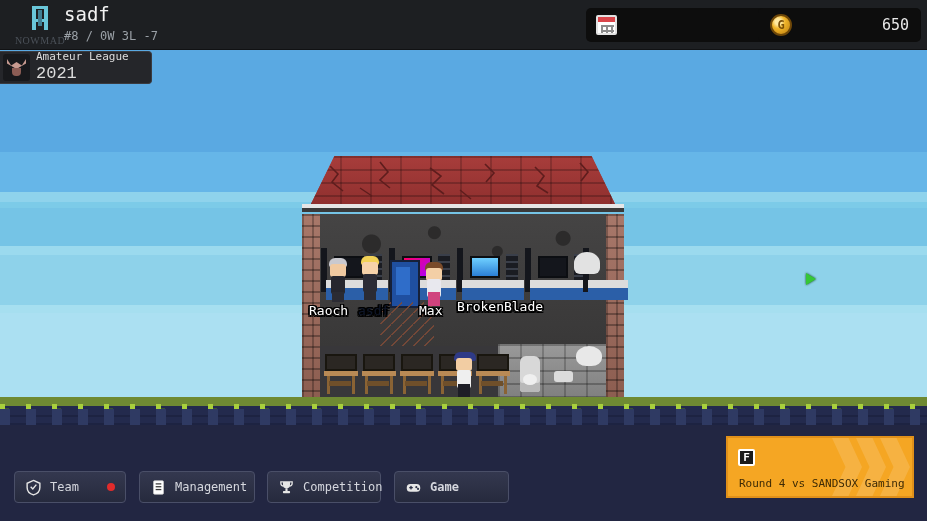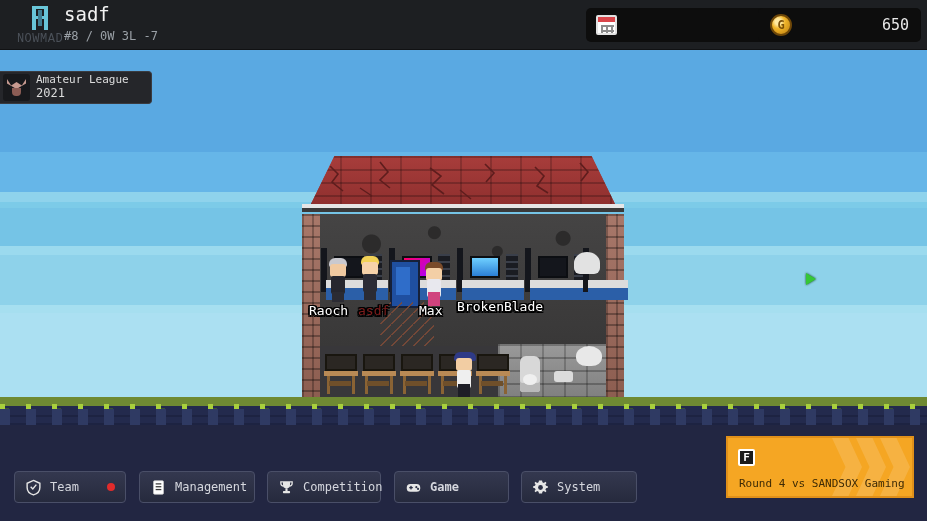--- a/index.html
+++ b/index.html
@@ -230,21 +230,21 @@
     position: absolute;
     font-family: "DejaVu Sans Mono", "Liberation Mono", monospace;
     font-size: 13px;
     color: #ffffff;
     text-shadow:
       -1.5px 0 #000, 1.5px 0 #000, 0 -1.5px #000, 0 1.5px #000,
       -1.5px -1.5px #000, 1.5px -1.5px #000, -1.5px 1.5px #000, 1.5px 1.5px #000;
     white-space: nowrap;
     letter-spacing: 0px;
   }
-  .nametag.player { color: #7f1d1d; }
+  .nametag.player { color: #0f172a; }
 
   
   .topbar {
     position: absolute; left: 0; top: 0;
     width: 927px; height: 50px;
     background: #1d1f22;
     border-bottom: 1px solid #111214;
   }
   .team-logo {
     position: absolute; left: 18px; top: 4px;
@@ -257,22 +257,22 @@
   }
   .logo-mark i {
     position: absolute; background: #69c6d9; display: block;
   }
   .logo-mark i.l { left: 1px;  top: 0;  width: 4px;  height: 24px; }
   .logo-mark i.r { right: 1px; top: 0;  width: 4px;  height: 24px; }
   .logo-mark i.t { left: 1px;  top: 0;  width: 16px; height: 3px; }
   .logo-mark i.b { left: 1px;  bottom: 0;width: 16px; height: 3px; }
   .logo-mark i.c { left: 7px;  top: 4px; width: 4px;  height: 16px; background:#3f7f93; }
   .logo-word {
-    font-size: 12px; color: #4b5159; letter-spacing: .5px;
-    margin-top: 13px; font-family: Liberation Mono, monospace;
+    font-size: 10px; color: #4b5159; letter-spacing: .5px;
+    margin-top: 13px; font-family: Liberation Serif, serif;
   }
   .team-name {
     position: absolute; left: 64px; top: 3px;
     font-size: 19px; color: #f2f2f2;
     font-family: "DejaVu Sans Mono", "Liberation Mono", monospace;
   }
   .team-record {
     position: absolute; left: 64px; top: 29px;
     font-size: 12px; color: #9aa0a6;
   }
@@ -313,40 +313,39 @@
 
   
   .league-badge {
     position: absolute; left: 0; top: 51px;
     width: 152px; height: 33px;
     background: #25262a;
     border: 1px solid #3a3b40;
     border-left: none;
     display: flex; align-items: center;
     border-radius: 0 4px 4px 0;
-    margin-top: 20px;
   }
   .league-emblem {
     width: 27px; height: 27px; margin-left: 3px;
     background: #18191c; border-radius: 3px;
     position: relative; flex: none;
   }
   .league-emblem::before {
     content:""; position:absolute; left:4px; top:5px;
     width: 19px; height: 10px;
     background: #c79a90;
     clip-path: polygon(0 0, 22% 65%, 50% 30%, 78% 65%, 100% 0, 100% 45%, 50% 100%, 0 45%);
   }
   .league-emblem::after {
     content:""; position:absolute; left:9px; top:14px;
     width: 9px; height: 8px; background: #8c5d55; border-radius: 0 0 4px 4px;
   }
   .league-txt { margin-left: 6px; line-height: 1.15; }
   .league-l1 { font-size: 11px; color: #dcdcdc; }
-  .league-l2 { font-size: 12px; color: #dcdcdc; }
+  .league-l2 { font-size: 17px; color: #dcdcdc; font-family: Liberation Mono, monospace; }
 
   
   .bottombar {
     position: absolute; left: 0; top: 425px;
     width: 927px; height: 96px;
     background: #222642;
   }
   .navbtn {
     position: absolute; top: 471px; height: 32px;
     background: linear-gradient(#34384f, #262a3d);
@@ -648,27 +647,20 @@
     <svg class="navicon" viewBox="0 0 24 24">
       <rect x="2.5" y="7" width="19" height="11" rx="5" fill="#e6e6e6"></rect>
       <rect x="6" y="11.2" width="5" height="1.9" fill="#2b2f44"></rect>
       <rect x="7.5" y="9.7" width="1.9" height="5" fill="#2b2f44"></rect>
       <circle cx="16" cy="11.5" r="1.5" fill="#2b2f44"></circle>
       <circle cx="18.4" cy="14" r="1.5" fill="#2b2f44"></circle>
     </svg>
     <span class="glabel">Game</span>
   </div>
 
-  <div class="navbtn nb5">
-    <svg class="navicon" viewBox="0 0 24 24">
-      <path fill="#e6e6e6" d="M12 2 l2.2 0 .5 2.6 2.1 .9 2.1-1.6 1.6 1.6 -1.6 2.1 .9 2.1 2.6 .5 0 2.2 -2.6 .5 -.9 2.1 1.6 2.1 -1.6 1.6 -2.1-1.6 -2.1 .9 -.5 2.6 -2.2 0 -2.2 0 -.5-2.6 -2.1-.9 -2.1 1.6 -1.6-1.6 1.6-2.1 -.9-2.1 -2.6-.5 0-2.2 2.6-.5 .9-2.1 -1.6-2.1 1.6-1.6 2.1 1.6 2.1-.9 .5-2.6 Z"></path>
-      <circle cx="12" cy="12" r="3.4" fill="#2b2f44"></circle>
-    </svg>
-    <span class="glabel">System</span>
-  </div>
 
   <div class="cta">
     <div class="chev c3"></div>
     <div class="chev c2"></div>
     <div class="chev c1"></div>
     <div class="key-badge">F</div>
     <div class="cta-sub">Round 4 vs SANDSOX Gaming</div>
   </div>
 
 </div>

